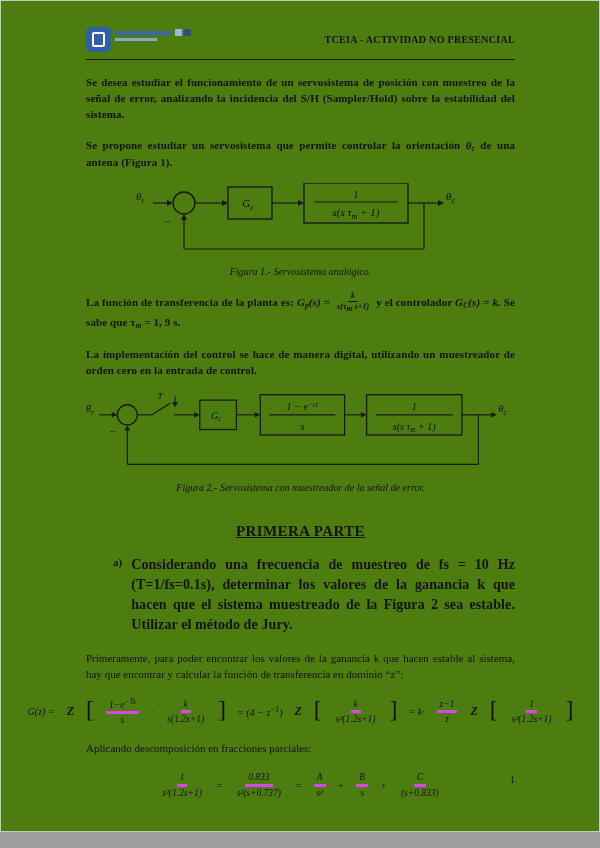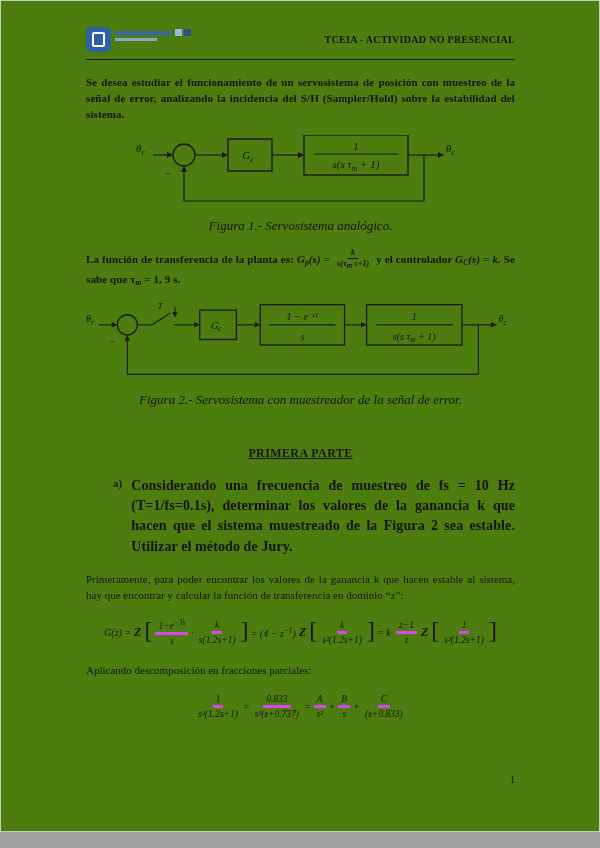--- a/index.html
+++ b/index.html
@@ -29,34 +29,34 @@
   .mi { font-style:italic; }
   sub { font-size:7.5px; vertical-align:-2px; }
   sup { font-size:7.5px; vertical-align:4px; }
   .ifrac { display:inline-flex; flex-direction:column; align-items:center; vertical-align:middle;
            font-size:8px; line-height:1.3; font-style:italic; margin:0 2px; transform:translateY(-1px); }
   .ifrac-num { border-bottom:1px solid #141414; padding:0 3px; }
   .ifrac-den { padding:0 2px; }
   
   .fig { display:block; margin:12px auto 0; }
   .fig2 { margin-top:12px; }
-  .fig-caption { text-align:center; font-style:italic; font-size:13px; font-weight:normal; margin-top:3px; }
+  .fig-caption { text-align:center; font-style:italic; font-size:10px; font-weight:normal; margin-top:3px; }
   .ln { stroke:#1a1a1a; stroke-width:1.2; }
   .shape { fill:none; stroke:#1a1a1a; stroke-width:1.4; }
   .ah { fill:#1a1a1a; }
   .svg-math { font-family:"Liberation Serif", serif; font-style:italic; font-size:11px; fill:#111; }
   .svg-small { font-size:10px; }
   
-  .heading { text-align:center; font-weight:bold; text-decoration:underline; font-size:12px; letter-spacing:.4px; margin-top:38px; }
+  .heading { text-align:center; font-weight:bold; text-decoration:underline; font-size:15px; letter-spacing:.4px; margin-top:30px; }
   .item { display:flex; gap:9px; margin-top:15px; margin-left:27px; }
   .item-label { font-weight:bold; font-size:11px; line-height:1.45; }
   .item-text { font-weight:bold; font-size:14px; text-align:justify; line-height:1.45; letter-spacing:.1px; }
   
   .equation { display:flex; justify-content:center; align-items:center; margin-top:14px;
-              font-size:10px; font-style:italic; gap:2px; }
+              font-size:10px; font-style:italic; gap:11px; }
   .eq-Z { font-weight:bold; font-size:12px; margin:0 1px; }
   .bracket { font-size:24px; font-style:normal; font-weight:300; line-height:.9; transform:translateY(-2px); }
   .frac { display:inline-flex; flex-direction:column; align-items:center; font-size:9.5px; line-height:1.3; margin:0 1px; }
   .frac .num { border-bottom:3px solid #d946ef; padding:0 3px; text-align:center; }
   .frac .den { padding:0 2px; text-align:center; }
   .eq-t { white-space:nowrap; }
   .page-number { position:absolute; right:84px; bottom:46px; font-size:10px; }
 </style>
 </head>
 <body>
@@ -76,20 +76,21 @@
         <div class="sq-light"></div>
         <div class="sq-dark"></div>
       </div>
     </div>
     <div class="header-title">TCEIA - ACTIVIDAD NO PRESENCIAL</div>
   </div>
   <hr class="rule">
 
   <p class="body-text">Se desea estudiar el funcionamiento de un servosistema de posición con muestreo de la señal de error, analizando la incidencia del S/H (Sampler/Hold) sobre la estabilidad del sistema.</p>
 
+  <p class="body-text"><span>Se propone estudiar un servosistema que permite controlar la orientación </span><span class="mi"><span>θ</span><sub>c</sub></span><span> de una antena (Figura 1).</span></p>
 
   <svg class="fig" width="330" height="80" viewBox="0 0 330 80">
     <text x="0" y="17" class="svg-math"><tspan>θ</tspan><tspan dy="3" font-size="8">r</tspan></text>
     <line x1="17" y1="20" x2="33" y2="20" class="ln"></line>
     <polygon points="31,17 37,20 31,23" class="ah"></polygon>
     <circle cx="48" cy="20" r="11" class="shape"></circle>
     <line x1="59" y1="20" x2="88" y2="20" class="ln"></line>
     <polygon points="86,17 92,20 86,23" class="ah"></polygon>
     <rect x="92" y="4" width="44" height="32" class="shape"></rect>
     <text x="112" y="24" text-anchor="middle" class="svg-math"><tspan>G</tspan><tspan dy="3" font-size="8">c</tspan></text>
@@ -108,20 +109,21 @@
     <polygon points="45,37 48,31 51,37" class="ah"></polygon>
     <text x="28" y="42" font-size="11" class="svg-math">−</text>
   </svg>
   <div class="fig-caption">Figura 1.- Servosistema analógico.</div>
 
   <p class="body-text"><span>La función de transferencia de la planta es: </span><span class="mi"><span>G</span><sub>p</sub><span>(s) = </span></span><span class="ifrac">
         <span class="ifrac-num">k</span>
         <span class="ifrac-den"><span>s(τ</span><sub>m</sub><span> s+1)</span></span>
       </span><span> y el controlador </span><span class="mi"><span>G</span><sub>C</sub><span>(s) = k.</span></span><span> Se sabe que τ</span><sub class="mi">m</sub><span> = 1, 9  s.</span></p>
 
+  <p class="body-text">La implementación del control se hace de manera digital, utilizando un muestreador de orden cero en la entrada de control.</p>
 
   <svg class="fig fig2" width="431" height="88" viewBox="0 0 470 96">
     <text x="0" y="23" class="svg-math"><tspan>θ</tspan><tspan dy="3" font-size="8">r</tspan></text>
     <line x1="14" y1="26" x2="29" y2="26" class="ln"></line>
     <polygon points="28,23 34,26 28,29" class="ah"></polygon>
     <circle cx="45" cy="26" r="11" class="shape"></circle>
     <line x1="56" y1="26" x2="72" y2="26" class="ln"></line>
     <line x1="72" y1="26" x2="92" y2="13" class="ln"></line>
     <text x="78" y="9" class="svg-math svg-small">T</text>
     <line x1="97" y1="6" x2="97" y2="13" class="ln"></line>

